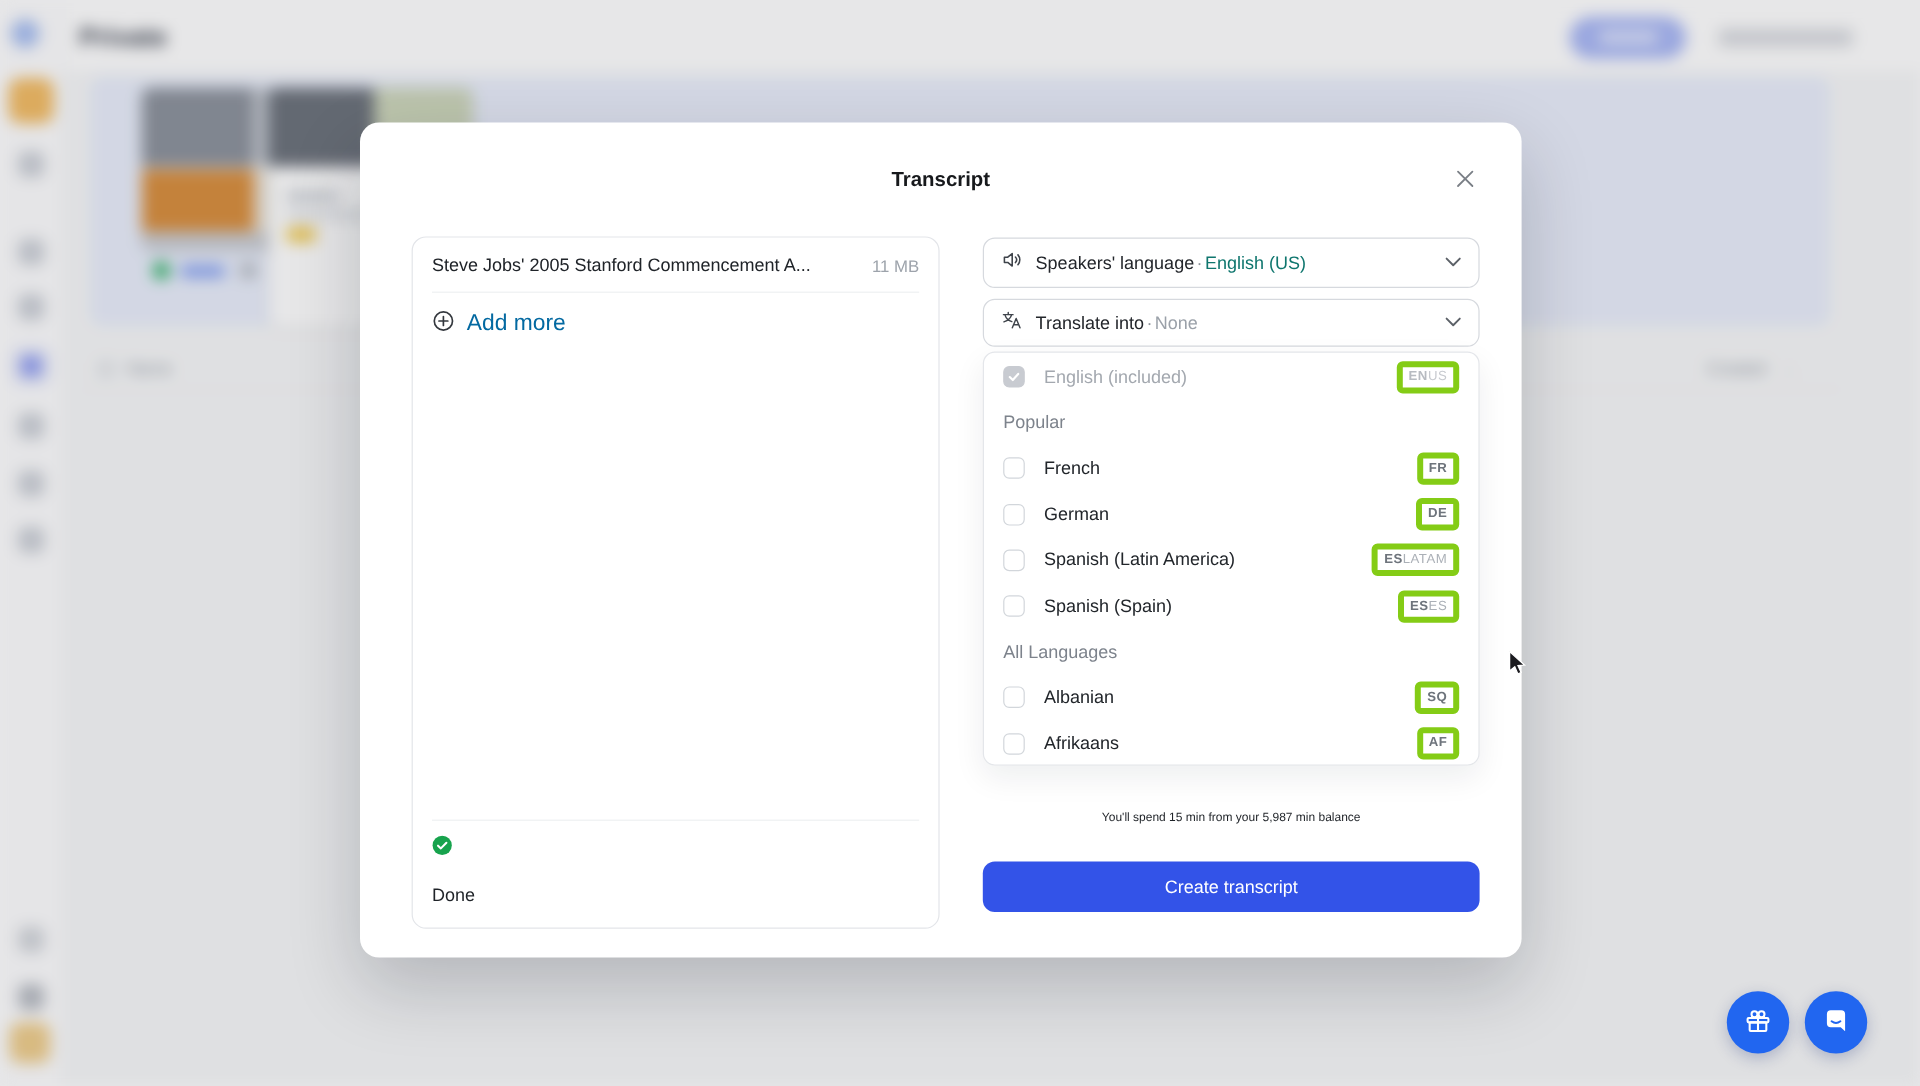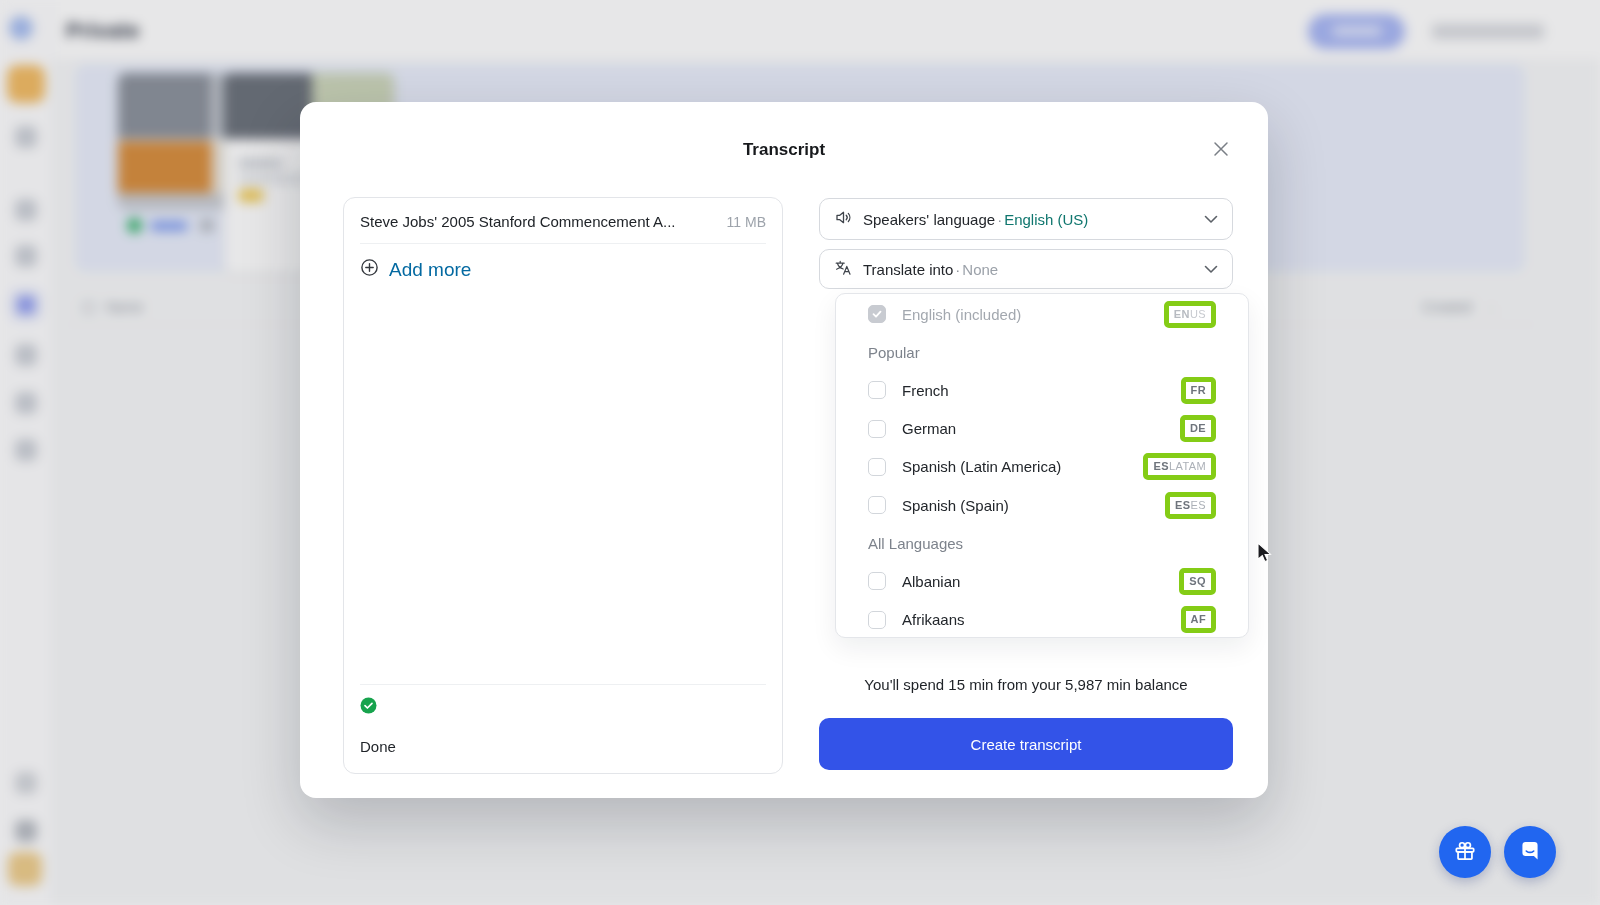--- a/index.html
+++ b/index.html
@@ -66,35 +66,35 @@
   .right-col { position:absolute; left:519px; top:96px; width:414px; }
   .select { position:absolute; left:0; width:414px; height:42px; border:1px solid #d6d9de; border-radius:10px;
             display:flex; align-items:center; padding:0 14px; gap:10px; background:#fff; cursor:pointer; }
   .select.s1 { top:0; }
   .select.s2 { top:51px; height:40px; }
   .sel-text { flex:1; font-size:15px; color:#23262b; white-space:nowrap; overflow:hidden; }
   .sel-sep { color:#8d929a; padding:0 2px; }
   .sel-val { color:#0f766e; }
   .sel-val.muted { color:#9ba1a9; }
 
-  .lang-panel { position:absolute; left:16px; top:95px; width:414px; height:345px; background:#fff;
+  .lang-panel { position:absolute; left:0; top:95px; width:414px; height:345px; background:#fff;
                 border:1px solid #e4e6ea; border-radius:10px; box-shadow:0 10px 26px rgba(20,25,40,0.07);
-                padding:1px 32px; overflow:hidden; }
+                padding:1px 16px; overflow:hidden; }
   .lang-row { height:38.2px; display:flex; align-items:center; gap:16px; cursor:pointer; }
   .lang-head { height:38.2px; display:flex; align-items:center; font-size:15px; color:#7d838c; }
   .cb { width:18px; height:18px; border:1.5px solid #d2d6db; border-radius:5px; background:#fff; flex:none; }
   .cb.checked-disabled { background:#c8cbd1; border-color:#c8cbd1; display:flex; align-items:center; justify-content:center; }
   .lang-label { flex:1; font-size:15px; color:#22262b; }
   .lang-label.disabled { color:#a3a8af; }
   .badge { border:5px solid #84cc16; border-radius:5px; padding:2px 5px; font-size:11px; font-weight:700; letter-spacing:.4px; line-height:13px; white-space:nowrap; }
   .badge .b1 { color:#6e747c; } .badge .b2 { color:#abb0b7; font-weight:400; }
   .badge.disabled .b1 { color:#b7bbc1; } .badge.disabled .b2 { color:#c7cacf; font-weight:400; }
 
-  .balance { position:absolute; left:0; top:478px; width:414px; text-align:center; font-size:15px; color:#1e2227; }
-  .create-btn { position:absolute; left:0; top:520px; width:414px; height:52px; border:none; border-radius:10px;
+  .balance { position:absolute; left:0; top:478px; width:414px; text-align:center; font-size:10px; color:#1e2227; }
+  .create-btn { position:absolute; left:0; top:520px; width:414px; height:42px; border:none; border-radius:10px;
                 background:#3353e8; color:#fff; font-size:15px; font-weight:500; font-family:inherit; cursor:pointer; }
 
   
   .fab { position:absolute; width:52px; height:52px; border-radius:50%; background:#2166f0;
          display:flex; align-items:center; justify-content:center; cursor:pointer; box-shadow:0 4px 12px rgba(20,40,120,.25); }
   .fab.gift { left:1439px; top:826px; }
   .fab.chat { left:1504px; top:826px; }
   .cursor { position:absolute; left:1257px; top:543px; pointer-events:none; }
 </style>
 </head>

